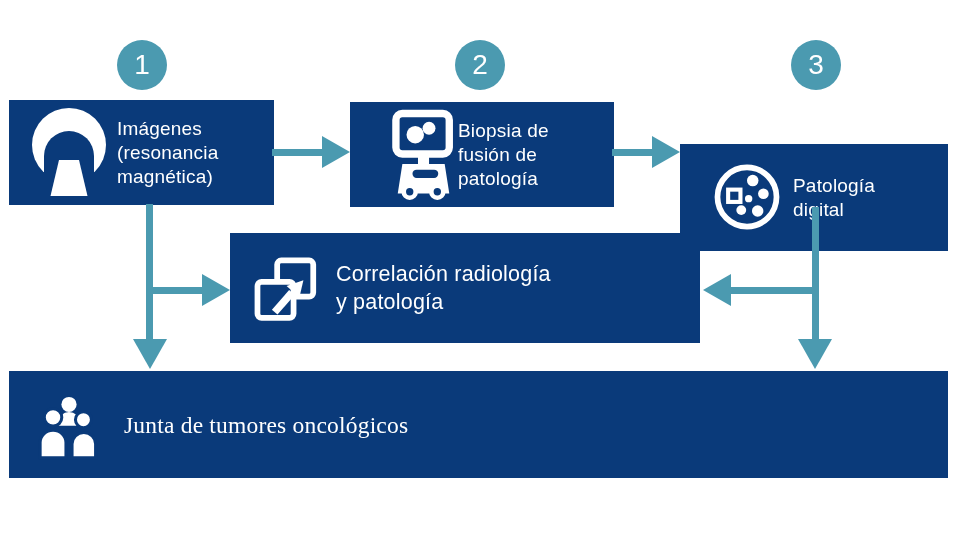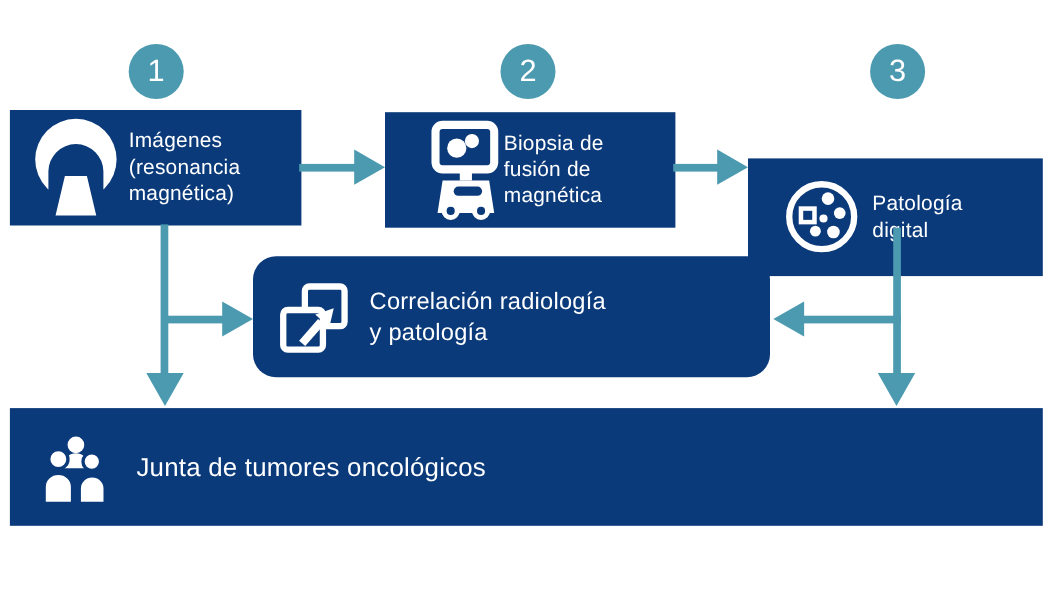--- a/index.html
+++ b/index.html
@@ -23,21 +23,21 @@
     position:absolute;background:var(--navy);color:var(--text-on-navy);
   }
   .box-icon{position:absolute;display:block;}
   .box-label{
     position:absolute;top:50%;transform:translateY(-50%);
     white-space:pre-line;color:var(--text-on-navy);
     letter-spacing:0.2px;
   }
   .label-sm{font-size:19px;line-height:24px;}
   .label-md{font-size:21.5px;line-height:28px;}
-  .label-lg{font-size:23.5px;line-height:28px;}
+  .label-lg{font-size:23.5px;line-height:28px;font-family:Liberation Serif, serif;}
   .conn-line{position:absolute;background:var(--teal);}
   .head{position:absolute;width:0;height:0;}
   .head-right{border-top:16px solid transparent;border-bottom:16px solid transparent;border-left:28px solid var(--teal);}
   .head-left{border-top:16px solid transparent;border-bottom:16px solid transparent;border-right:28px solid var(--teal);}
   .head-down{border-left:17px solid transparent;border-right:17px solid transparent;border-top:30px solid var(--teal);}
 </style>
 </head>
 <body>
 
 <div class="stage">
@@ -69,38 +69,38 @@
       <circle cx="47" cy="29" r="9.5" fill="#fff"></circle>
       <circle cx="62" cy="22" r="7" fill="#fff"></circle>
       <rect x="50" y="50" width="12" height="11" fill="#fff"></rect>
       <path d="M33 61 H79 L84 93 H28 Z" fill="#fff"></path>
       <rect x="44" y="67" width="28" height="9" rx="4.5" fill="var(--navy)"></rect>
       <circle cx="41" cy="91" r="6.5" fill="var(--navy)" stroke="#fff" stroke-width="5"></circle>
       <circle cx="71" cy="91" r="6.5" fill="var(--navy)" stroke="#fff" stroke-width="5"></circle>
     </svg>
     <div class="box-label label-sm" style="left:108px;">Biopsia de
 fusión de
-magnética</div>
+patología</div>
   </div>
 
   <div class="navy-box" style="left:680px;top:100px;width:268px;height:107px;margin-top:44px;">
     <svg class="box-icon" style="left:26px;top:12px;width:82px;height:82px;" viewBox="0 0 100 100">
       <circle cx="50" cy="50" r="36" fill="none" stroke="#fff" stroke-width="7"></circle>
       <rect x="27" y="41" width="15" height="15" fill="none" stroke="#fff" stroke-width="5"></rect>
       <circle cx="57" cy="30" r="7" fill="#fff"></circle>
       <circle cx="70" cy="46" r="6.5" fill="#fff"></circle>
       <circle cx="52" cy="52" r="4.5" fill="#fff"></circle>
       <circle cx="43" cy="66" r="6" fill="#fff"></circle>
       <circle cx="63" cy="67" r="7" fill="#fff"></circle>
     </svg>
     <div class="box-label label-sm" style="left:113px;">Patología
 digital</div>
   </div>
 
-  <div class="navy-box" style="left:230px;top:233px;width:470px;height:110px;border-radius:21px;">
+  <div class="navy-box" style="left:230px;top:233px;width:470px;height:110px;">
     <svg class="box-icon" style="left:16px;top:16px;width:82px;height:82px;" viewBox="0 0 100 100">
       <rect x="38" y="14" width="44" height="44" rx="5" fill="var(--navy)" stroke="#fff" stroke-width="7"></rect>
       <rect x="14" y="40" width="44" height="44" rx="5" fill="var(--navy)" stroke="#fff" stroke-width="7"></rect>
       <line x1="35" y1="77" x2="56" y2="53" stroke="#fff" stroke-width="9"></line>
       <polygon points="70,38 65.1,59.1 49.5,45.1" fill="#fff"></polygon>
     </svg>
     <div class="box-label label-md" style="left:106px;">Correlación radiología
 y patología</div>
   </div>
 

